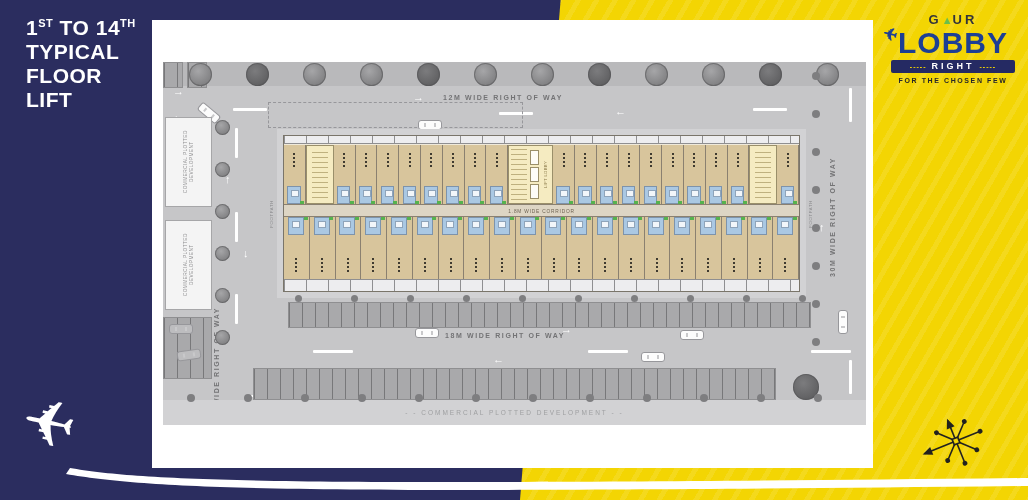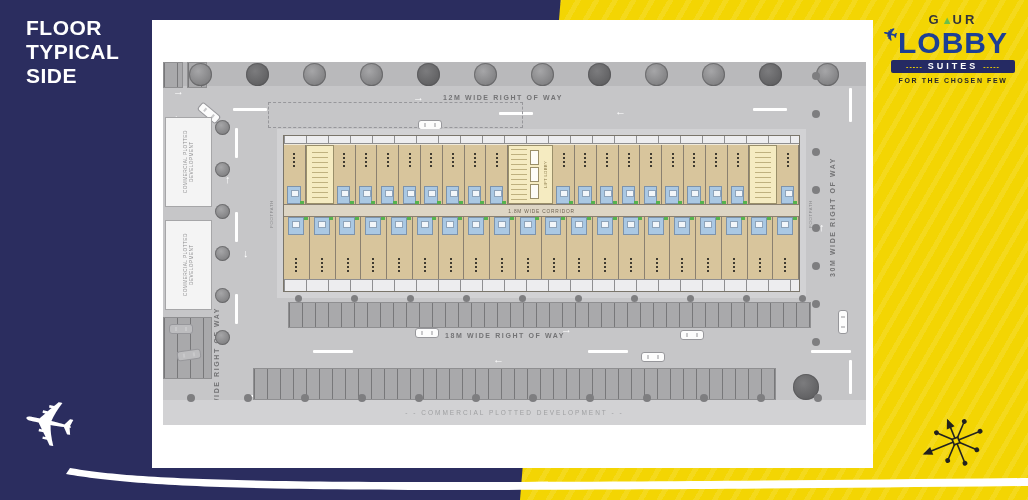--- a/index.html
+++ b/index.html
@@ -125,31 +125,32 @@
   .compass { position:absolute; left:916px; top:402px; width:78px; height:78px; }
 </style>
 </head>
 <body>
 
 <div class="canvas">
 
   <div class="bg-yellow"></div>
 
   <div class="left-title">
+    <div><span>1</span><sup>ST</sup><span> TO 14</span><sup>TH</sup></div>
+    <div>TYPICAL</div>
     <div>FLOOR</div>
-    <div>TYPICAL</div>
-    <div>SIDE</div>
+    <div>LIFT</div>
   </div>
 
   <div class="brand">
     <div class="gaur"><span>G</span><span class="tri">▲</span><span>UR</span></div>
     <div class="aero"><span class="plane-glyph">✈</span><span>LOBBY</span></div>
     <div class="suites-bar">
       <span class="dash">-----</span>
-      <span class="suites">SUITES</span>
+      <span class="suites">RIGHT</span>
       <span class="dash">-----</span>
     </div>
     <div class="tagline">FOR THE CHOSEN FEW</div>
   </div>
 
   <div class="plan-panel">
 
     <div class="site" id="site">
       <div class="band-top"></div>
 

